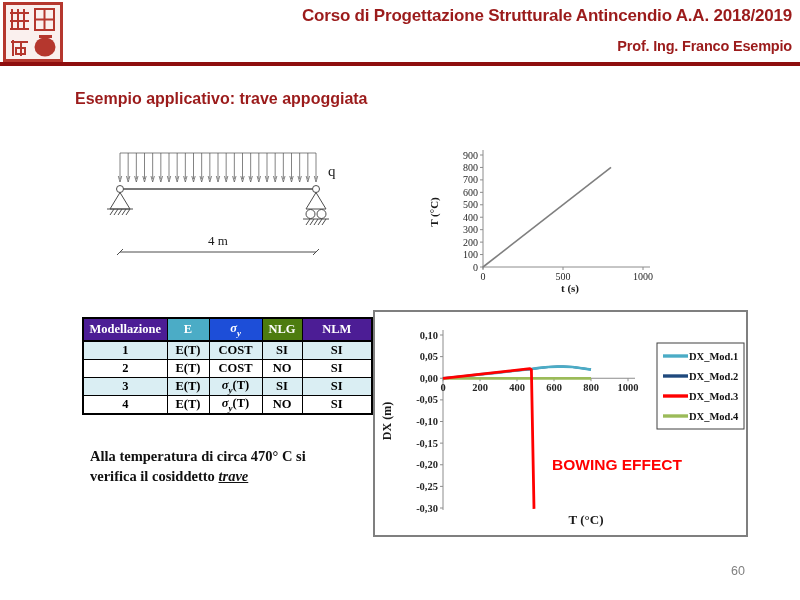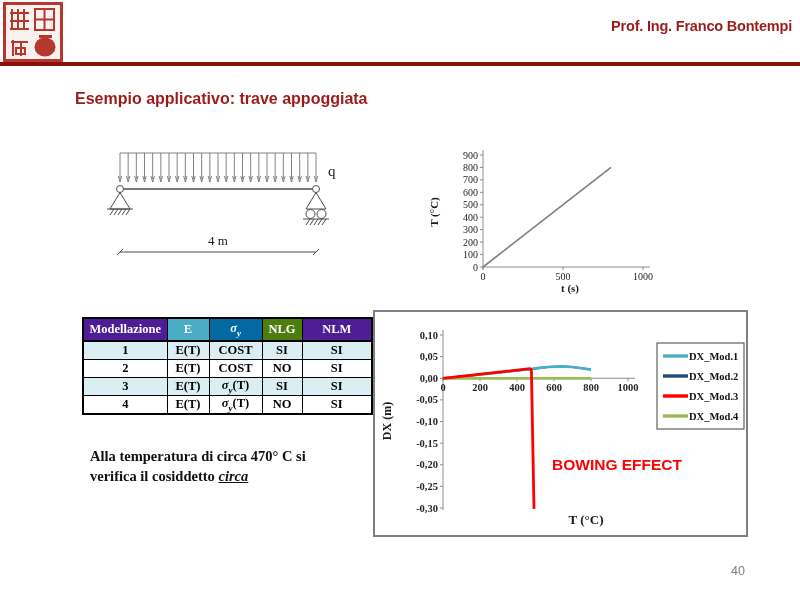--- a/index.html
+++ b/index.html
@@ -67,21 +67,22 @@
         <line x1="32" y1="17.5" x2="51" y2="17.5"></line>
       <line x1="10" y1="38" x2="10" y2="54"></line>
         <line x1="8" y1="40" x2="25" y2="40"></line>
         <line x1="18" y1="40" x2="18" y2="54"></line>
       <rect x="13" y="46" width="9" height="6"></rect>
     </g>
     <ellipse cx="42" cy="45" rx="10.5" ry="9.5" fill="#b5372e"></ellipse>
     <rect x="36" y="33" width="13" height="3" fill="#b5372e"></rect>
   </svg>
   <div id="hdr-text">
-    <div id="hdr-prof">Prof. Ing. Franco Bontempi</div>
+    <div id="hdr-title">Corso di Progettazione Strutturale Antincendio A.A. 2018/2019</div>
+    <div id="hdr-prof">Prof. Ing. Franco Esempio</div>
   </div>
   <div id="hdr-rule"></div>
 
   <div id="slide-title">Esempio applicativo: trave appoggiata</div>
 
   <div id="beam-wrap">
     <svg id="beam-svg" width="260" height="118" viewBox="0 0 260 118">
       <g id="load-arrows" stroke="#4d4d4d" stroke-width="0.7" fill="none">
           <line x1="25" y1="8" x2="221" y2="8"></line>
           <line x1="25" y1="8" x2="25" y2="34"></line>
@@ -214,21 +215,21 @@
           <col style="width:84px">
           <col style="width:42px">
           <col style="width:53px">
           <col style="width:40px">
           <col style="width:70px">
         </colgroup>
       <thead>
           <tr>
             <th style="background: #4c1d95;">Modellazione</th>
             <th style="background: rgb(75, 172, 198);">E</th>
-            <th style="background: #0369a1;"><i>σ<sub>y</sub></i></th>
+            <th style="background: #1d4ed8;"><i>σ<sub>y</sub></i></th>
             <th style="background: #4d7c0f;">NLG</th>
             <th style="background: #4c1d95;">NLM</th>
           </tr>
         </thead>
       <tbody>
           <tr style="background: rgb(218, 238, 243);">
             <td>1</td>
             <td>E(T)</td>
             <td>COST</td>
             <td>SI</td>
@@ -313,18 +314,18 @@
           <text x="314" y="87.5" font-family="Liberation Serif, serif" font-size="10.5" font-weight="600" fill="#111">DX_Mod.3</text>
           <line x1="288" y1="104" x2="313" y2="104" stroke="#9BBB59" stroke-width="3.4"></line>
           <text x="314" y="107.5" font-family="Liberation Serif, serif" font-size="10.5" font-weight="600" fill="#111">DX_Mod.4</text>
         </g>
         <text x="177" y="158" font-family="Liberation Sans, sans-serif" font-size="15.5" font-weight="700" fill="#FF0000">BOWING EFFECT</text>
       </svg>
   </div>
 
   <div id="note">
     <span>Alla temperatura di circa 470° C si</span><br>
-    <span>verifica il cosiddetto </span><span class="emph">circa</span>
-  </div>
-
-  <div id="page-num">40</div>
+    <span>verifica il cosiddetto </span><span class="emph">trave</span>
+  </div>
+
+  <div id="page-num">60</div>
 
 </div>
 
 </body></html>

